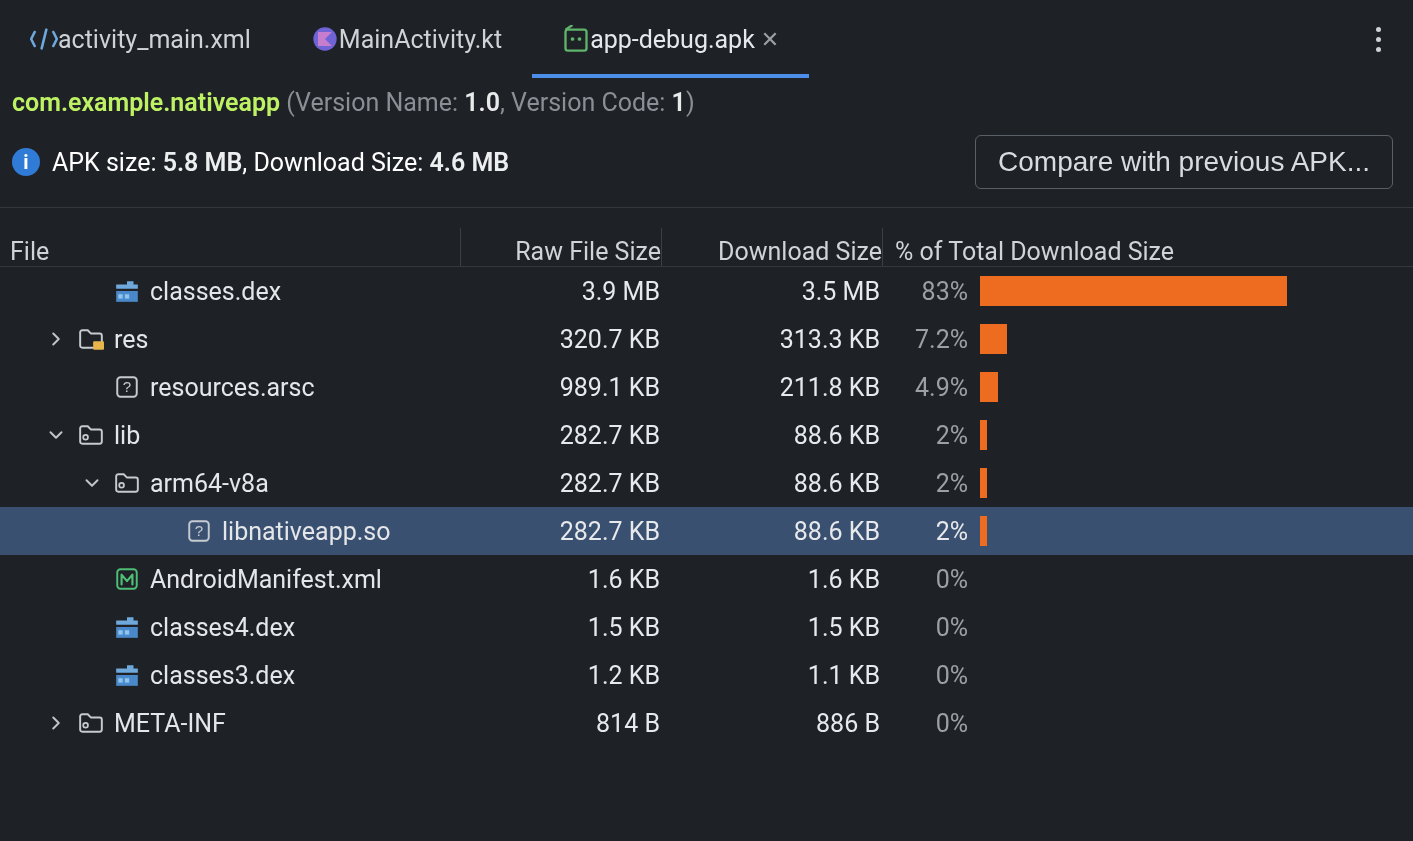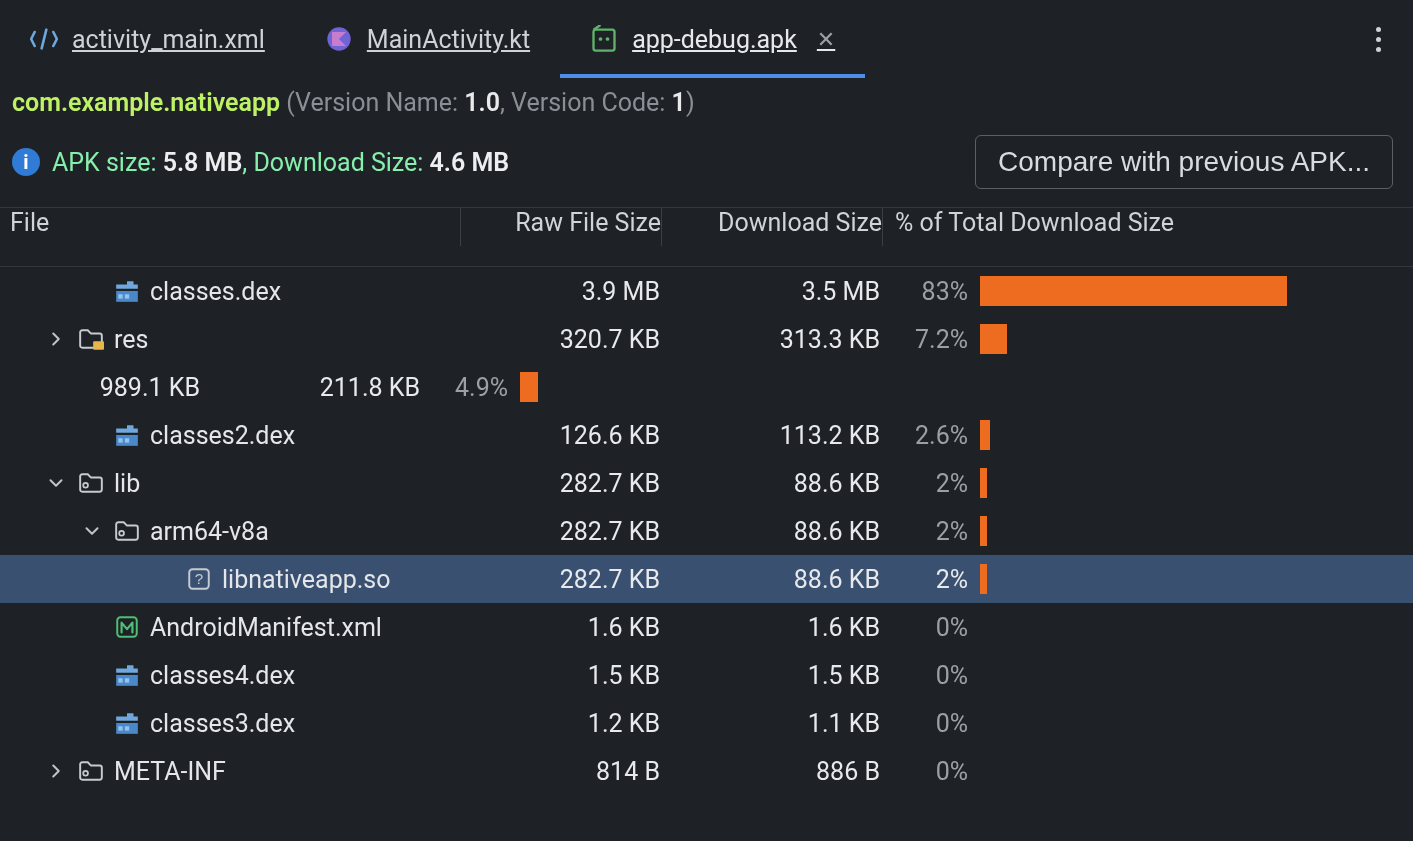--- a/index.html
+++ b/index.html
@@ -14,28 +14,26 @@
   .tabbar {
     display: flex;
     align-items: center;
     height: 78px;
     background: #1e2227;
     padding: 0 10px 0 0;
   }
   .tab {
     display: flex;
     align-items: center;
-    gap: 14px;
     padding: 0 30px;
     height: 78px;
     font-size: 25px;
     color: #cfd3d8;
     cursor: pointer;
     position: relative;
-    text-decoration: underline;
   }
   .tab.active {
     color: #e6e8eb;
   }
   .tab.active::after {
     content: "";
     position: absolute;
     left: 0; right: 0; bottom: 0;
     height: 4px;
     background: #4c8ee8;
@@ -74,36 +72,36 @@
     font-size: 25px;
     gap: 12px;
   }
   .info-icon {
     width: 28px; height: 28px; border-radius: 50%;
     background: #2f7bd6;
     color: #fff;
     display: inline-flex; align-items: center; justify-content: center;
     font-size: 20px; font-weight: 700;
   }
-  .inforow .label { color: #86efac; text-align: right; }
+  .inforow .label { color: #ffffff; text-align: right; }
   .inforow .bold { color: #eceef0; font-weight: 600; }
   .inforow .spacer { flex: 1; }
   .compare-btn {
     border: 1px solid #5a6067;
     border-radius: 6px;
     padding: 10px 22px;
     font-size: 28px;
     color: #d8dbdf;
     background: transparent;
     cursor: pointer;
   }
 
   .tablehead {
     display: flex;
-    align-items: flex-start;
+    align-items: flex-end;
     font-size: 25px;
     color: #d0d3d8;
     height: 60px;
     border-top: 1px solid #34383d;
     border-bottom: 1px solid #34383d;
     padding-right: 20px;
   }
   .col-file   { width: 460px; padding-left: 10px; }
   .col-raw    { width: 200px; text-align: right; }
   .col-dl     { width: 220px; text-align: right; }
@@ -304,51 +302,43 @@
         <span class="filename">res</span>
       </div>
       <div class="col-raw">320.7 KB</div>
       <div class="col-dl">313.3 KB</div>
       <div class="col-pct" style="width: 100px;">7.2%</div>
       <div class="col-bar">
         <div class="bar" style="width: 26.64px;"></div>
       </div>
     </div>
     <div class="row">
+      <div class="col-file">
+        <span class="indent" style="width: 60px;"></span>
+        <span class="chev blank">
+          <svg width="22" height="22" viewBox="0 0 24 24">
+            <use href="#ic-chev-right"></use>
+          </svg>
+        </span>
+        <span class="file-icon">
+          <svg width="26" height="26" viewBox="0 0 24 24">
+            <use href="#ic-unknown"></use>
+          </svg>
+        </span>
+        <span class="filename">resources.arsc</span>
+      </div>
       <div class="col-raw">989.1 KB</div>
       <div class="col-dl">211.8 KB</div>
       <div class="col-pct" style="width: 100px;">4.9%</div>
       <div class="col-bar">
         <div class="bar" style="width: 18.13px;"></div>
       </div>
     </div>
     <div class="row">
       <div class="col-file">
-        <span class="indent" style="width: 60px;"></span>
-        <span class="chev blank">
-          <svg width="22" height="22" viewBox="0 0 24 24">
-            <use href="#ic-chev-right"></use>
-          </svg>
-        </span>
-        <span class="file-icon">
-          <svg width="26" height="26" viewBox="0 0 24 24">
-            <use href="#ic-dex"></use>
-          </svg>
-        </span>
-        <span class="filename">classes2.dex</span>
-      </div>
-      <div class="col-raw">126.6 KB</div>
-      <div class="col-dl">113.2 KB</div>
-      <div class="col-pct" style="width: 100px;">2.6%</div>
-      <div class="col-bar">
-        <div class="bar" style="width: 9.62px;"></div>
-      </div>
-    </div>
-    <div class="row">
-      <div class="col-file">
         <span class="indent" style="width: 24px;"></span>
         <span class="chev">
           <svg width="22" height="22" viewBox="0 0 24 24">
             <use href="#ic-chev-down"></use>
           </svg>
         </span>
         <span class="file-icon">
           <svg width="26" height="26" viewBox="0 0 24 24">
             <use href="#ic-folder"></use>
           </svg>

